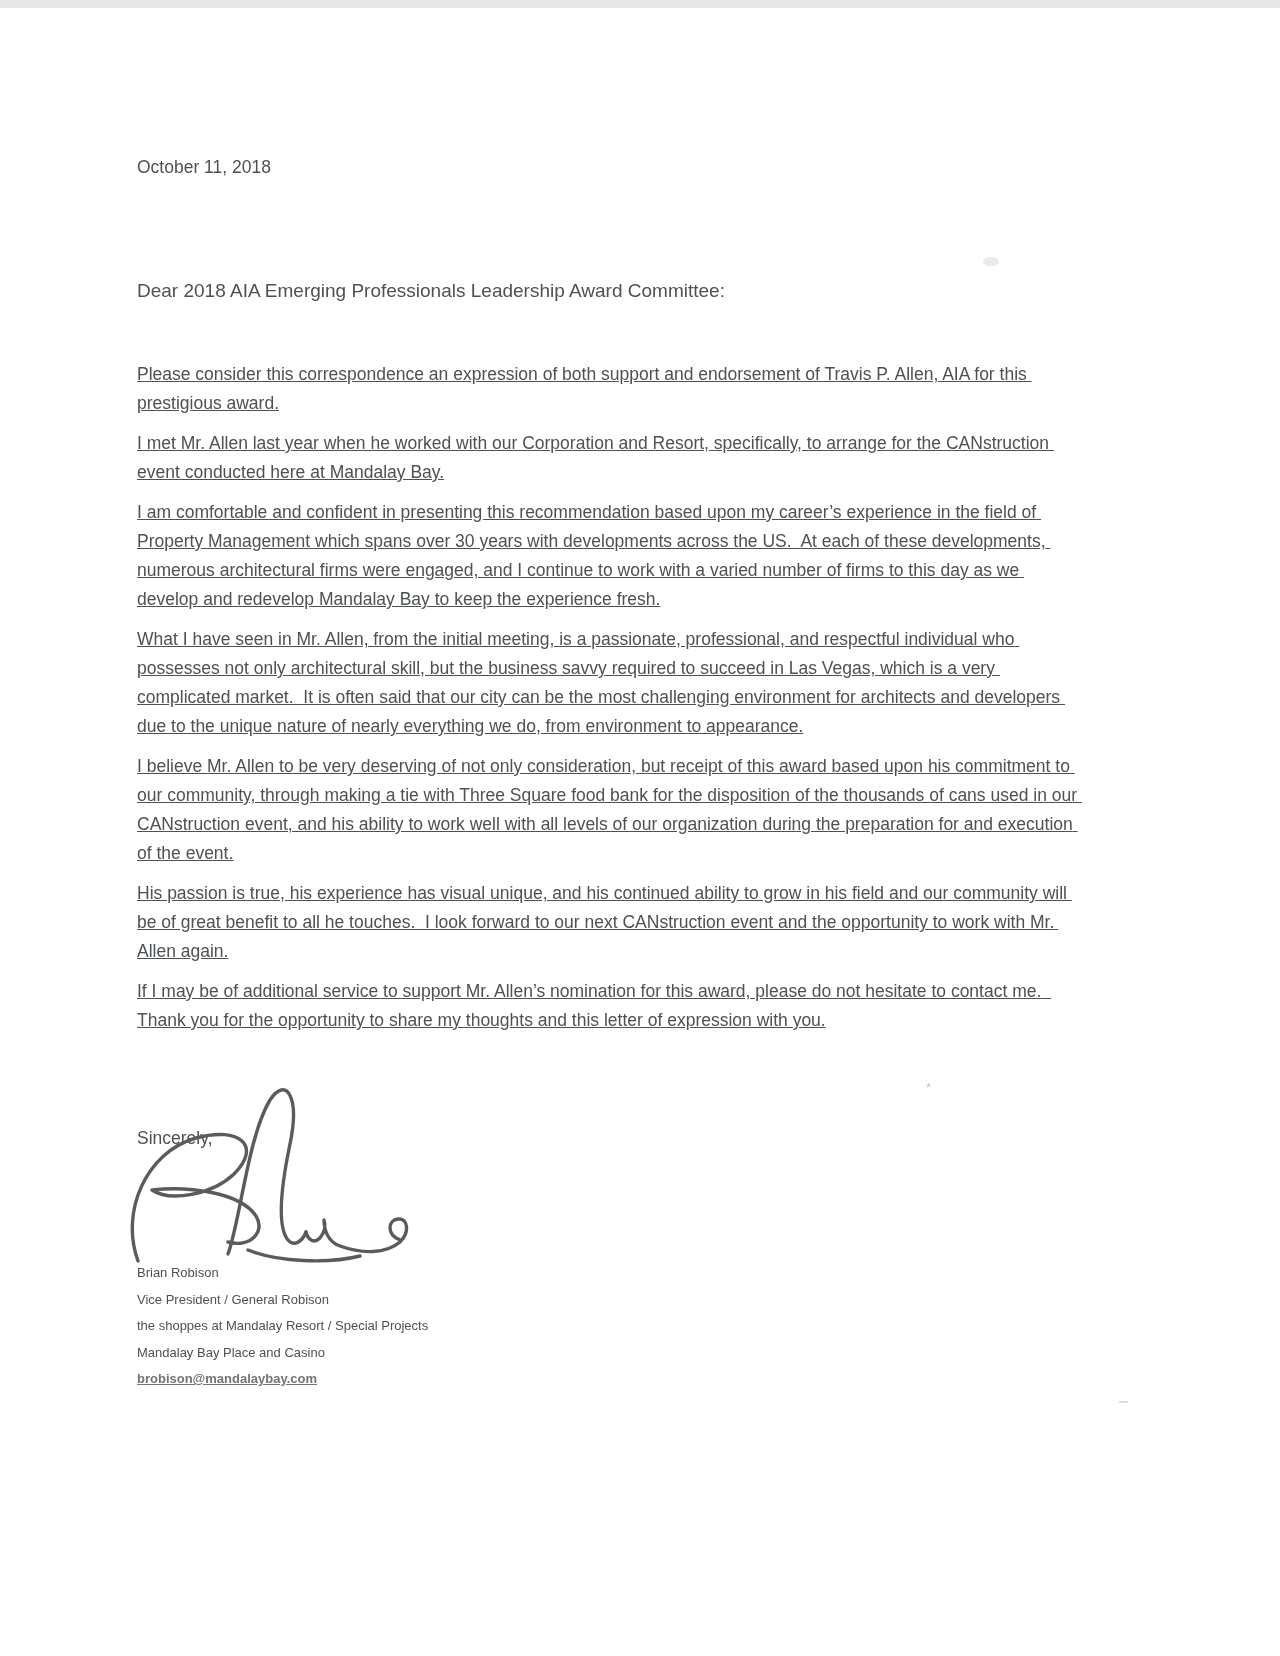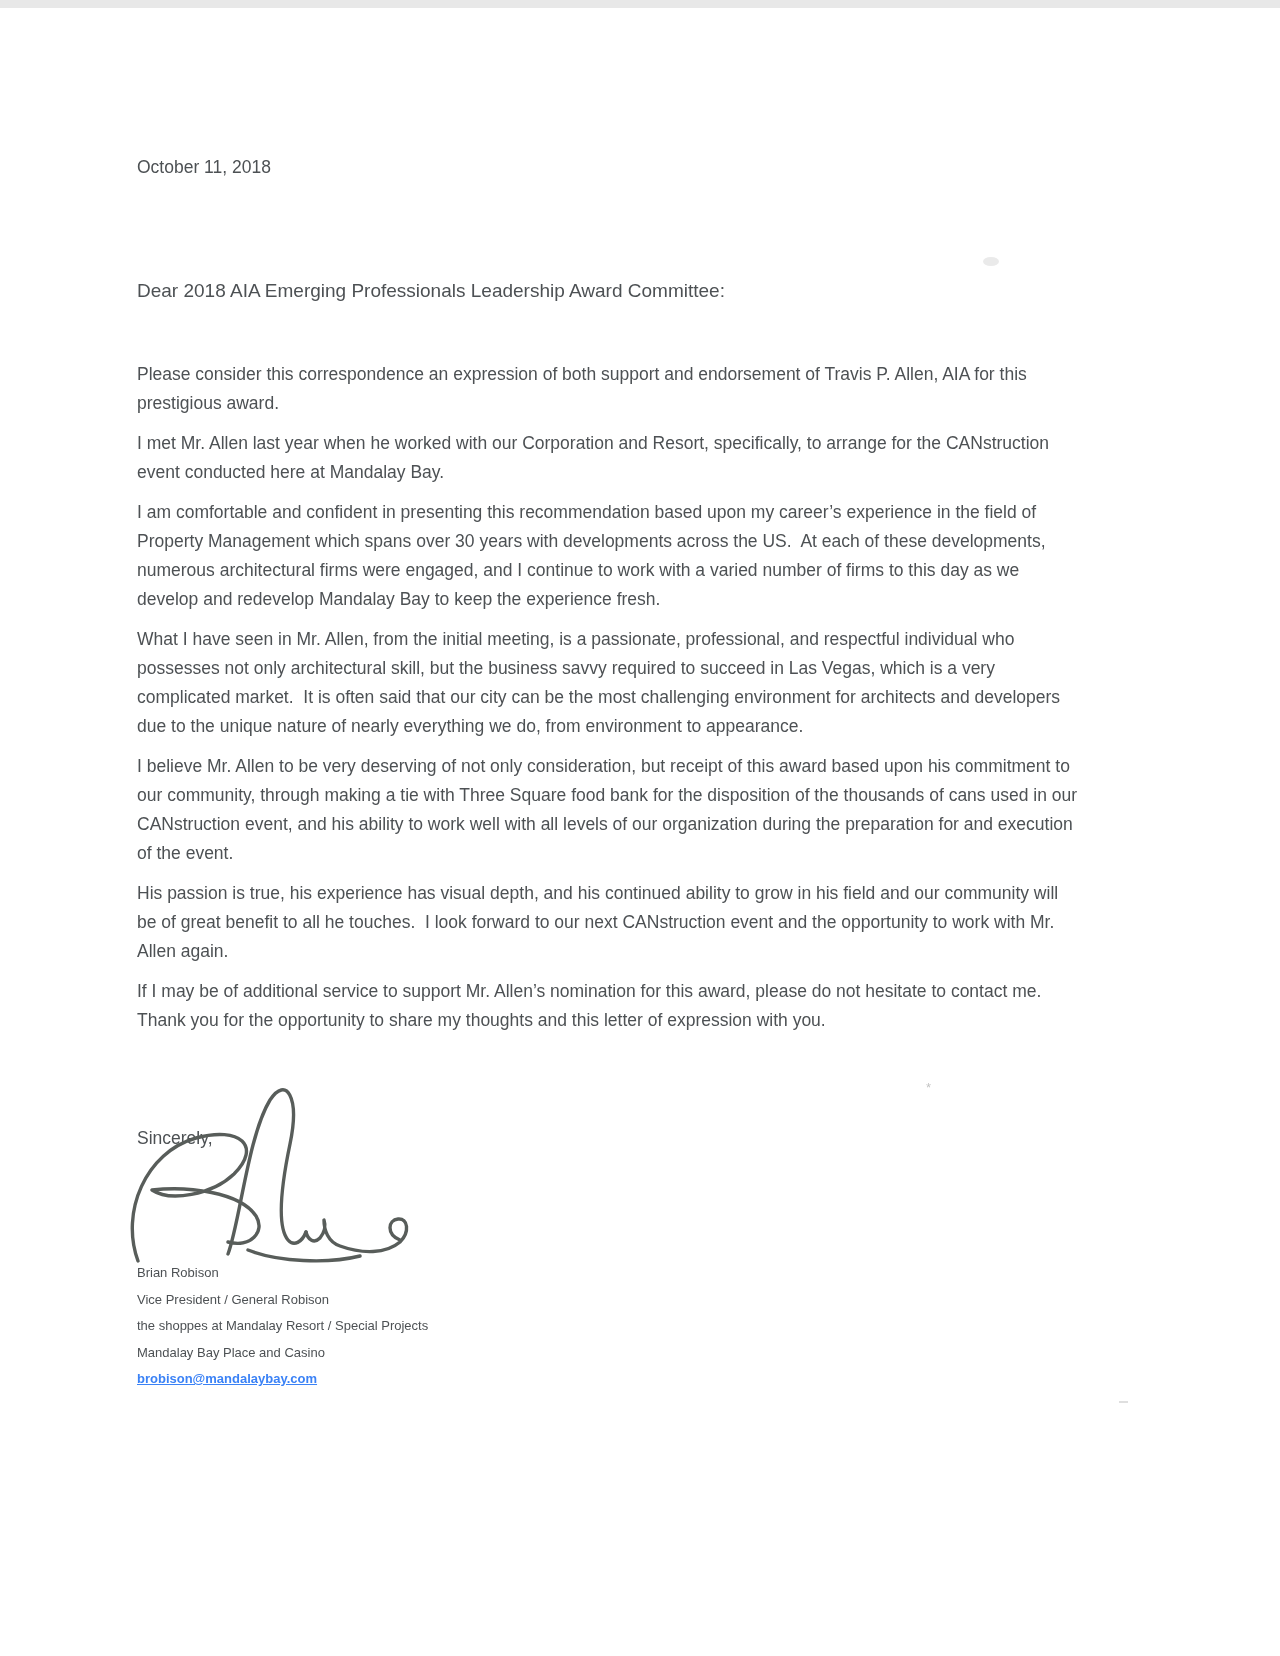--- a/index.html
+++ b/index.html
@@ -10,28 +10,28 @@
     background:#ffffff;
     font-family:"Liberation Sans","DejaVu Sans",sans-serif;
     color:#4d5154;
     overflow:hidden;
   }
   .abs{position:absolute;}
   .date{left:137px;top:146px;font-size:17.5px;line-height:26px;}
   .salutation{left:137px;top:270px;font-size:19px;line-height:26px;}
   .body-text{
     left:137px;top:352px;width:944px;
-    font-size:17.5px;line-height:29px;
+    font-size:17.5px;line-height:29px;text-decoration:underline;
   }
   .body-text p{margin:0 0 11px 0;white-space:pre-wrap;}
   .closing{left:137px;top:1120px;font-size:17.5px;}
   .sig-svg{left:128px;top:1072px;pointer-events:none;}
   .sig-block{left:137px;top:1252px;font-size:13px;line-height:26.5px;}
   .sig-block a{
-    color:#3b82f6;text-decoration:underline;font-weight:bold;
+    color:#737373;text-decoration:underline;font-weight:bold;
   }
   .footer{left:0;top:1440px;width:1280px;height:180px;}
   
   .artifact{opacity:.45;}
   .smudge{left:983px;top:249px;width:16px;height:9px;border-radius:50%;
     background:#d9d9d9;opacity:.55;}
   .speck{left:926px;top:1072px;color:#9a9a9a;font-size:13px;opacity:.6;}
   .tick{left:1119px;top:1393px;width:9px;height:2px;background:#c9c9c9;opacity:.6;}
 </style>
 </head>
@@ -42,21 +42,21 @@
   <div class="abs date">October 11, 2018</div>
 
   <div class="abs salutation">Dear 2018 AIA Emerging Professionals Leadership Award Committee:</div>
 
   <div class="abs body-text">
     <p>Please consider this correspondence an expression of both support and endorsement of Travis P. Allen, AIA for this prestigious award.</p>
     <p>I met Mr. Allen last year when he worked with our Corporation and Resort, specifically, to arrange for the CANstruction event conducted here at Mandalay Bay.</p>
     <p>I am comfortable and confident in presenting this recommendation based upon my career’s experience in the field of Property Management which spans over 30 years with developments across the US.  At each of these developments, numerous architectural firms were engaged, and I continue to work with a varied number of firms to this day as we develop and redevelop Mandalay Bay to keep the experience fresh.</p>
     <p>What I have seen in Mr. Allen, from the initial meeting, is a passionate, professional, and respectful individual who possesses not only architectural skill, but the business savvy required to succeed in Las Vegas, which is a very complicated market.  It is often said that our city can be the most challenging environment for architects and developers due to the unique nature of nearly everything we do, from environment to appearance.</p>
     <p>I believe Mr. Allen to be very deserving of not only consideration, but receipt of this award based upon his commitment to our community, through making a tie with Three Square food bank for the disposition of the thousands of cans used in our CANstruction event, and his ability to work well with all levels of our organization during the preparation for and execution of the event.</p>
-    <p>His passion is true, his experience has visual depth, and his continued ability to grow in his field and our community will be of great benefit to all he touches.  I look forward to our next CANstruction event and the opportunity to work with Mr. Allen again.</p>
+    <p>His passion is true, his experience has visual unique, and his continued ability to grow in his field and our community will be of great benefit to all he touches.  I look forward to our next CANstruction event and the opportunity to work with Mr. Allen again.</p>
     <p>If I may be of additional service to support Mr. Allen’s nomination for this award, please do not hesitate to contact me.  Thank you for the opportunity to share my thoughts and this letter of expression with you.</p>
   </div>
 
   <div class="abs closing">Sincerely,</div>
 
   <svg class="abs sig-svg" width="300" height="195" viewBox="0 0 300 195">
     <g fill="none" stroke="#585d5a" stroke-width="3.4" stroke-linecap="round" stroke-linejoin="round">
       <path d="M 10 181 C -8 132, 18 72, 68 58 C 112 46, 134 66, 106 94 C 84 115, 42 122, 24 110 C 60 106, 112 112, 128 136 C 138 152, 122 168, 100 162"></path>
       <path d="M 100 174 C 112 142, 120 56, 142 20 C 158 -4, 172 16, 162 64 C 152 112, 150 148, 160 160 C 166 167, 174 162, 178 152"></path>
       <path d="M 178 152 C 180 160, 186 164, 192 158 C 196 153, 198 146, 196 140 C 196 150, 200 162, 212 166 C 234 174, 258 174, 272 162 C 282 152, 280 138, 270 139 C 260 140, 258 154, 272 160"></path>

